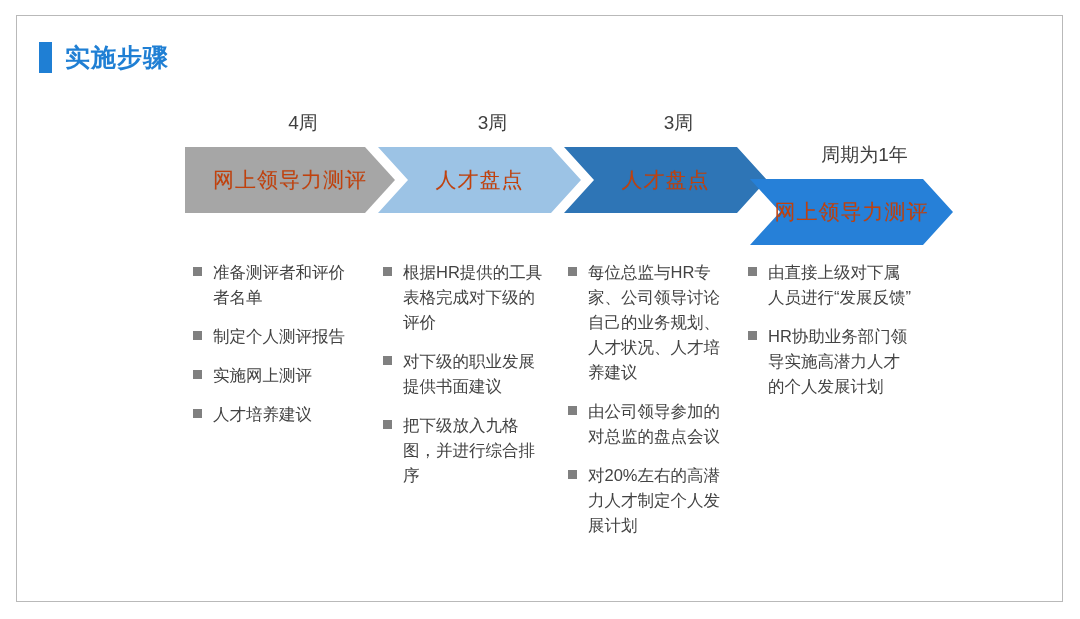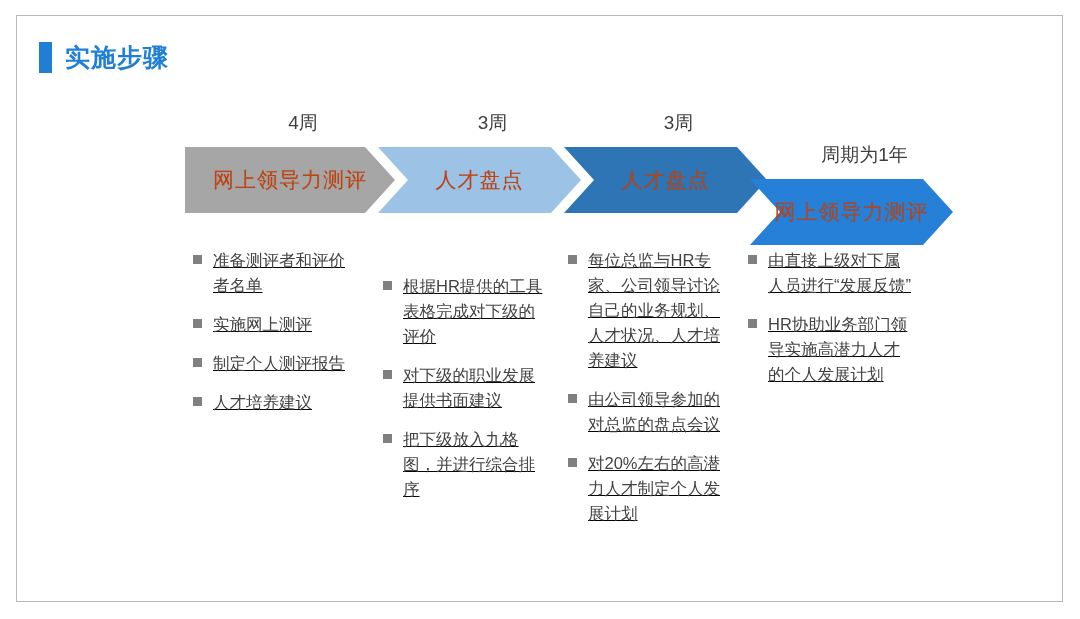--- a/index.html
+++ b/index.html
@@ -103,22 +103,21 @@
   .shape-start {
     clip-path: polygon(0 0, calc(100% - 30px) 0, 100% 50%, calc(100% - 30px) 100%, 0 100%);
   }
   .shape-mid {
     clip-path: polygon(0 0, calc(100% - 30px) 0, 100% 50%, calc(100% - 30px) 100%, 0 100%, 30px 50%);
   }
 
   
   .col {
     position: absolute;
-    top: 232px;
-    text-decoration: underline;
+    top: 244px;
   }
   .bullet {
     display: flex;
     align-items: flex-start;
     margin-bottom: 14px;
   }
   .bullet-marker {
     width: 9px;
     height: 9px;
     background: #808080;
@@ -176,33 +175,33 @@
       </div>
     </div>
 
     <div class="col" style="left:176px; width:165px;">
       <div class="bullet">
         <div class="bullet-marker"></div>
         <div class="bullet-text">准备测评者和评价者名单</div>
       </div>
       <div class="bullet">
         <div class="bullet-marker"></div>
+        <div class="bullet-text">制定个人测评报告</div>
+      </div>
+      <div class="bullet">
+        <div class="bullet-marker"></div>
         <div class="bullet-text">实施网上测评</div>
       </div>
       <div class="bullet">
         <div class="bullet-marker"></div>
-        <div class="bullet-text">制定个人测评报告</div>
-      </div>
-      <div class="bullet">
-        <div class="bullet-marker"></div>
         <div class="bullet-text">人才培养建议</div>
       </div>
     </div>
 
-    <div class="col" style="left:366px; width:160px;margin-top:26px;">
+    <div class="col" style="left:366px; width:160px;">
       <div class="bullet">
         <div class="bullet-marker"></div>
         <div class="bullet-text">根据HR提供的工具表格完成对下级的评价</div>
       </div>
       <div class="bullet">
         <div class="bullet-marker"></div>
         <div class="bullet-text">对下级的职业发展提供书面建议</div>
       </div>
       <div class="bullet">
         <div class="bullet-marker"></div>

